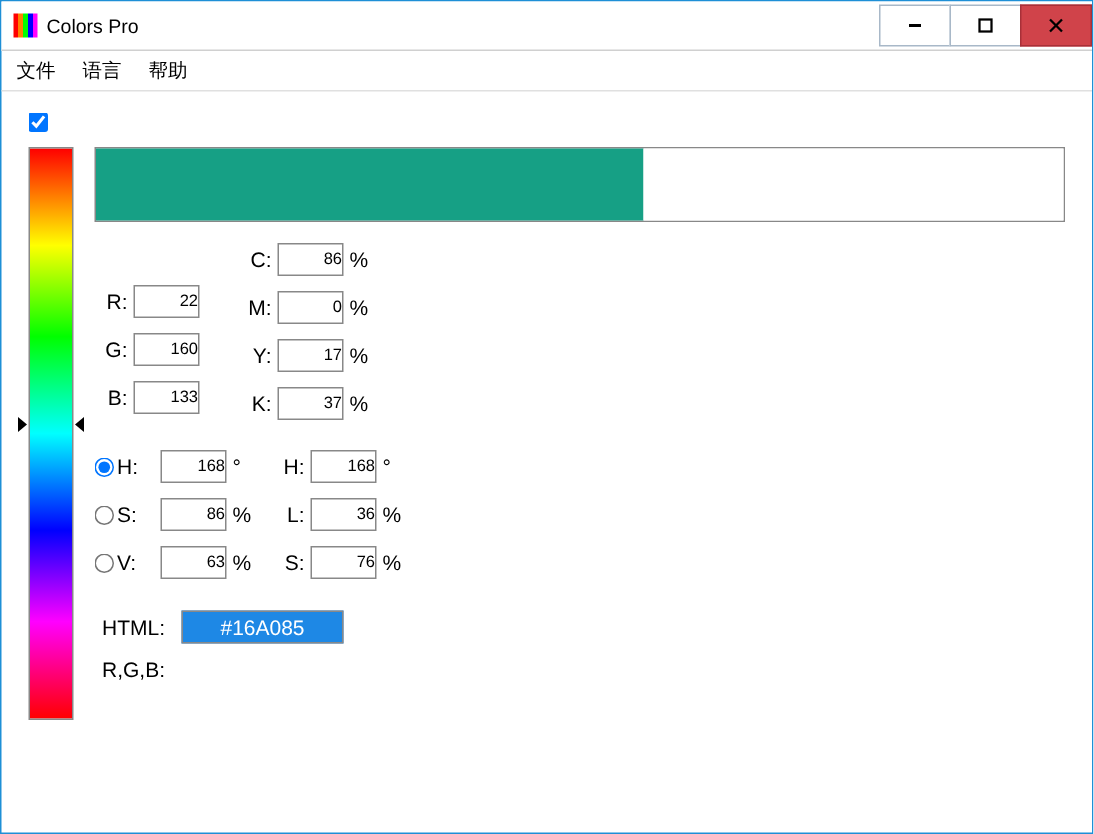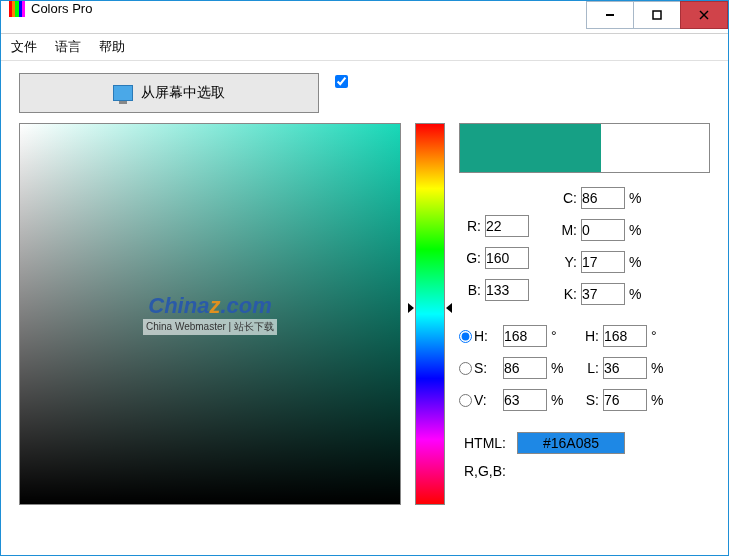--- a/index.html
+++ b/index.html
@@ -1,17 +1,17 @@
 <!DOCTYPE html>
 <html><head>
 <meta charset="utf-8">
 <style>
 body{margin:0;font-family:"Microsoft YaHei","SimSun",sans-serif;font-size:13px;background:#fff}
 .window{width:729px;height:556px;border:1px solid #1e8fd6;box-sizing:border-box;background:#fff;display:flex;flex-direction:column}
-.titlebar{height:32px;background:#fff;border-bottom:1px solid #d0d0d0;display:flex;align-items:flex-start}
+.titlebar{height:32px;background:#fff;border-bottom:1px solid #d0d0d0;display:flex;align-items:center}
 .app-icon{width:16px;height:16px;margin:0 6px 0 8px;background:linear-gradient(90deg,#f00 0 20%,#ff8000 20% 40%,#0f0 40% 60%,#00f 60% 80%,#f0f 80% 100%)}
 .title{flex:0 0 auto;font-size:13px;color:#000}
 .tb-spacer{flex:1}
 .tb-btn{width:46px;height:26px;display:flex;align-items:center;justify-content:center;border:1px solid #a8b8c8;background:#fff;margin-left:-1px}
 .tb-btn.close{background:#d0434a;border-color:#a83038}
 .menubar{height:26px;display:flex;align-items:center;padding:0 10px;gap:18px;border-bottom:1px solid #e0e0e0}
 .menu-item{font-size:13px;color:#000;cursor:default}
 .content{flex:1;padding:12px 18px 18px 18px;display:flex;flex-direction:column}
 .toprow{display:flex;align-items:flex-start;gap:16px;margin-bottom:10px}
 .pick-btn{width:300px;height:40px;border:1px solid #888;background:#e8e8e8;display:flex;align-items:center;justify-content:center;gap:8px;font-size:14px}
@@ -30,27 +30,27 @@
 .right-col{flex:1;display:flex;flex-direction:column}
 .swatch-row{height:48px;border:1px solid #888;display:flex;margin-bottom:12px}
 .swatch-cur{flex:1.3;background:#16a085}
 .swatch-prev{flex:1;background:#fff}
 .val-block{display:flex;gap:8px}
 .rgb-col,.cmyk-col,.hsv-col,.hls-col{display:flex;flex-direction:column;gap:6px}
 .vrow{display:flex;align-items:center;gap:4px;font-size:14px;height:26px}
 .lbl{width:22px;text-align:right}
 .radio-lbl{display:flex;align-items:center;gap:2px;width:40px}
 .radio-lbl input{margin:0}
-.num-in{width:42px;height:20px;border:1px solid #888;text-align:left;font-size:14px;font-family:inherit;padding:0}
+.num-in{width:42px;height:20px;border:1px solid #888;text-align:right;font-size:11px;font-family:inherit;padding:0}
 .unit{width:14px;text-align:left}
 .divider{margin:8px 0}
 .out-row{display:flex;align-items:center;gap:6px;height:28px;font-size:14px}
 .out-lbl{width:52px;text-align:center}
 .out-in{width:106px;height:20px;border:1px solid #888;text-align:center;font-size:14px;font-family:inherit;padding:0}
-.out-in.sel{background:#1e88e5;color:#000000}
+.out-in.sel{background:#1e88e5;color:#ffffff}
 .watermark{position:absolute;left:50%;top:50%;transform:translate(-50%,-50%);text-align:center;pointer-events:none}
 .wm1{font-size:22px;font-weight:bold;font-style:italic;color:#2a5aa8}
 .wm1 .z{color:#e09020}
 .wm2{font-size:10px;color:#333;background:rgba(255,255,255,0.6);padding:1px 3px}
 </style>
 </head>
 <body>
 
 <div class="window">
   <div class="titlebar">
@@ -74,37 +74,27 @@
         </svg>
       </div>
   </div>
   <div class="menubar">
     <span class="menu-item">文件</span>
     <span class="menu-item">语言</span>
     <span class="menu-item">帮助</span>
   </div>
   <div class="content">
     <div class="toprow">
-      <button class="pick-btn">
-        <span class="monitor-icon"></span>
-        <span>从屏幕中选取</span>
-      </button>
       <div class="checks">
         <label class="chk">
             <input type="checkbox" checked="" style="">
           </label>
       </div>
     </div>
     <div class="mainrow">
-      <div class="sv-panel">
-        <div class="watermark">
-          <div class="wm1"><span>China</span><span class="z">z</span><span>.com</span></div>
-          <div class="wm2">China Webmaster | 站长下载</div>
-        </div>
-      </div>
       <div class="hue-bar">
         <div class="hue-mark" style="top:47%"></div>
       </div>
       <div class="right-col">
         <div class="swatch-row">
           <div class="swatch-cur"></div>
           <div class="swatch-prev"></div>
         </div>
         <div class="val-block">
           <div class="rgb-col" style="margin-top:28px">

